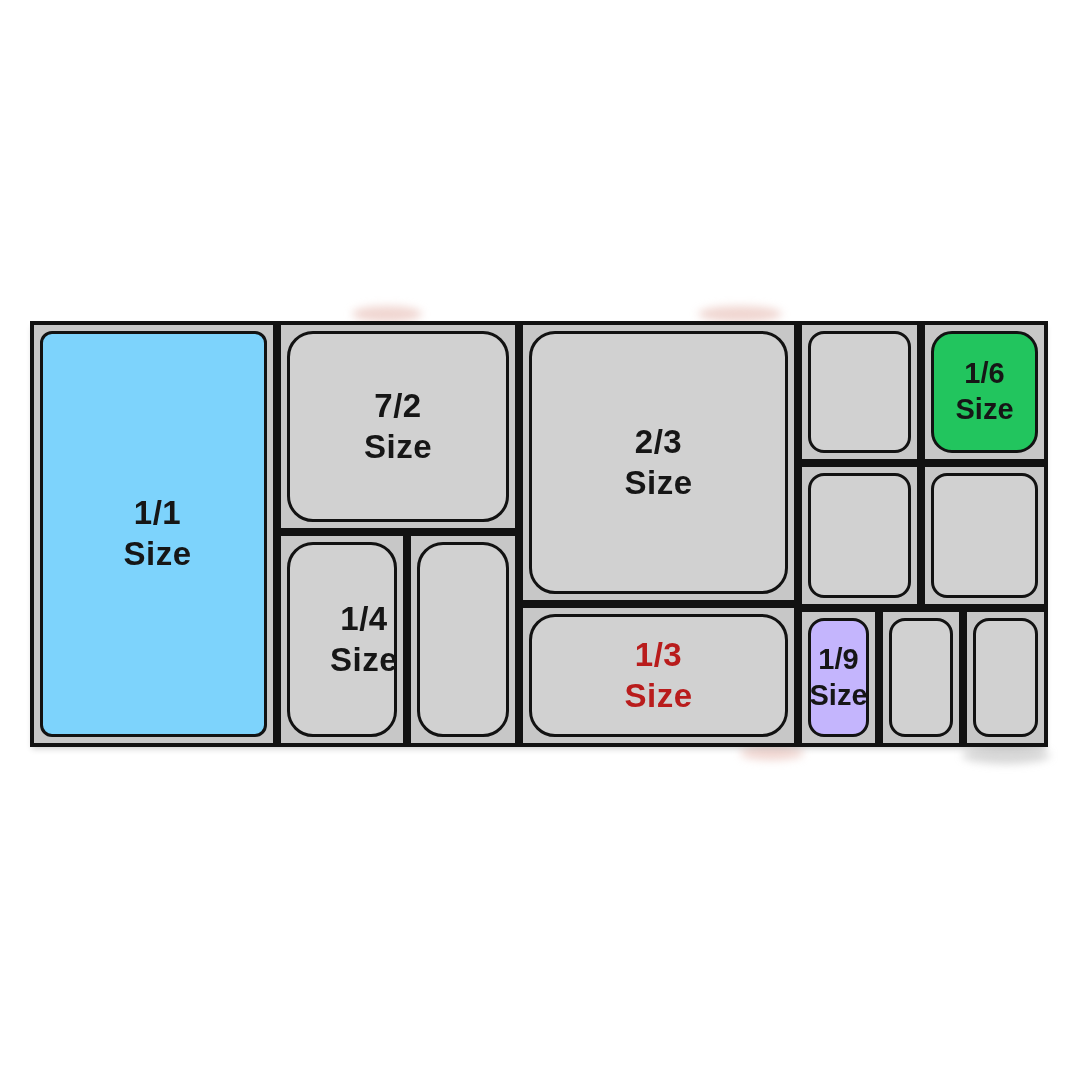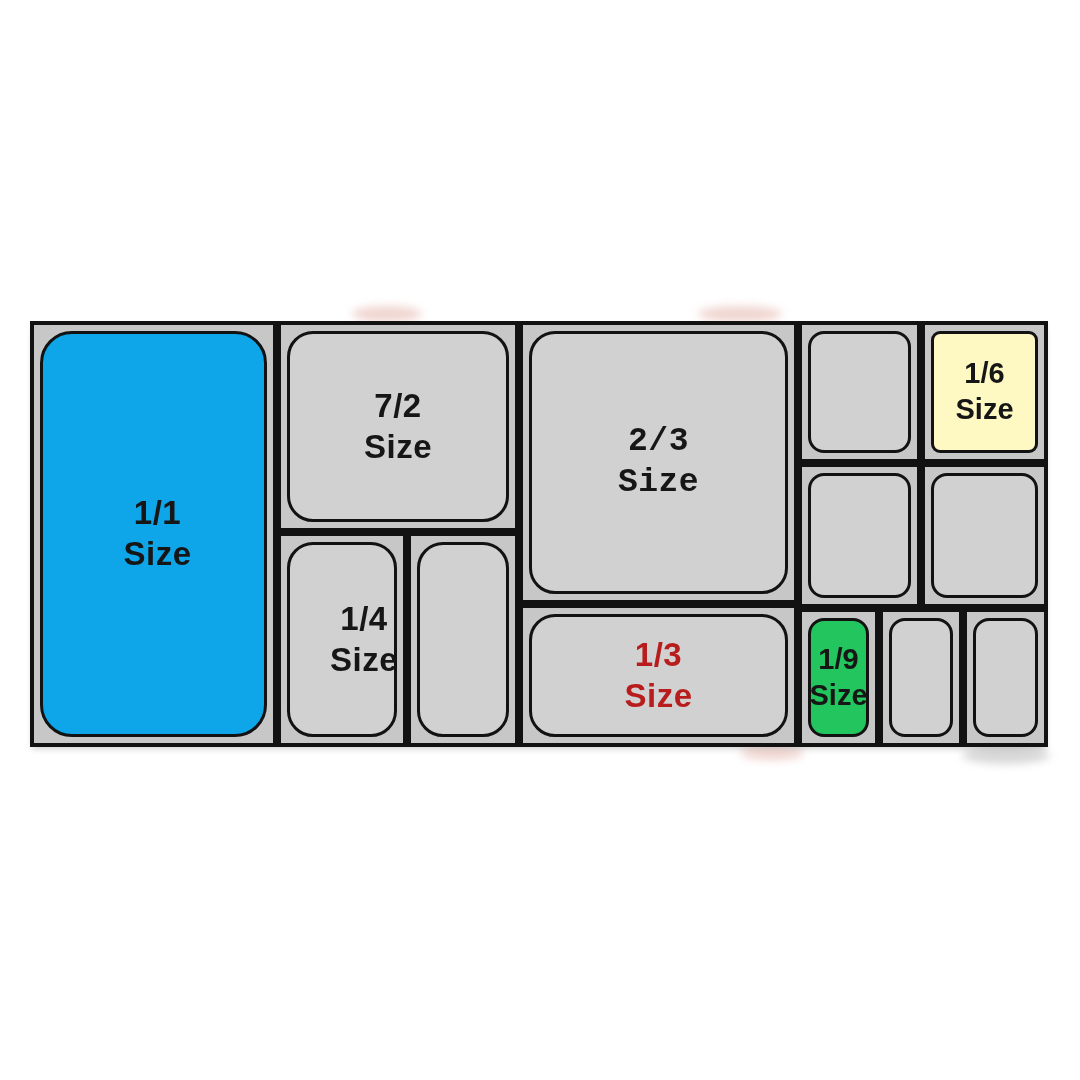--- a/index.html
+++ b/index.html
@@ -63,21 +63,21 @@
 </head>
 <body>
 
 <div class="stage">
   <div class="smudge pink" style="left:352px; top:306px; width:70px; height:16px;"></div>
   <div class="smudge pink" style="left:698px; top:306px; width:84px; height:16px;"></div>
   <div class="smudge pink" style="left:740px; top:746px; width:64px; height:14px;"></div>
   <div class="smudge gray" style="left:962px; top:746px; width:88px; height:18px;"></div>
   <div class="frame" id="frame" style="left: 30px; top: 321px; width: 1018px; height: 426px; background: rgb(18, 18, 18);">
       <div class="cell" style="left: 4px; top: 4px; width: 239px; height: 418px; background: rgb(199, 199, 199);">
-        <div class="pan" style="background: #0ea5e9; border-color: rgb(18, 18, 18); border-radius: 32px; padding-left: 8px;">
+        <div class="pan" style="background: #7dd3fc; border-color: rgb(18, 18, 18); border-radius: 12px; padding-left: 8px;">
           <div class="pan-label" style="color: rgb(22, 22, 22);">
             <span>1/1</span>
             <span>Size</span>
           </div>
         </div>
       </div>
       <div class="cell" style="left: 251px; top: 4px; width: 234px; height: 203px; background: rgb(199, 199, 199);">
         <div class="pan" style="background: rgb(209, 209, 209); border-color: rgb(18, 18, 18); border-radius: 26px;">
           <div class="pan-label" style="color: rgb(22, 22, 22);">
             <span>7/2</span>
@@ -90,54 +90,54 @@
           <div class="pan-label" style="color: rgb(22, 22, 22);">
             <span>1/4</span>
             <span>Size</span>
           </div>
         </div>
       </div>
       <div class="cell" style="left: 381px; top: 215px; width: 104px; height: 207px; background: rgb(199, 199, 199);">
         <div class="pan" style="background: rgb(209, 209, 209); border-color: rgb(18, 18, 18); border-radius: 26px;"></div>
       </div>
       <div class="cell" style="left: 493px; top: 4px; width: 271px; height: 275px; background: rgb(199, 199, 199);">
-        <div class="pan" style="background: rgb(209, 209, 209); border-color: rgb(18, 18, 18); border-radius: 26px; font-family: Liberation Mono, monospace;">
+        <div class="pan" style="background: rgb(209, 209, 209); border-color: rgb(18, 18, 18); border-radius: 26px;">
           <div class="pan-label" style="color: rgb(22, 22, 22);">
             <span>2/3</span>
             <span>Size</span>
           </div>
         </div>
       </div>
       <div class="cell" style="left: 493px; top: 287px; width: 271px; height: 135px; background: rgb(199, 199, 199);">
         <div class="pan" style="background: rgb(209, 209, 209); border-color: rgb(18, 18, 18); border-radius: 26px;">
           <div class="pan-label" style="color: #b91c1c;">
             <span>1/3</span>
             <span>Size</span>
           </div>
         </div>
       </div>
       <div class="cell small" style="left: 772px; top: 4px; width: 115px; height: 134px; background: rgb(199, 199, 199);">
         <div class="pan" style="background: rgb(209, 209, 209); border-color: rgb(18, 18, 18); border-radius: 16px;"></div>
       </div>
       <div class="cell small" style="left: 895px; top: 4px; width: 119px; height: 134px; background: rgb(199, 199, 199);">
-        <div class="pan" style="background: #fef9c3; border-color: rgb(18, 18, 18); border-radius: 9px;">
+        <div class="pan" style="background: #22c55e; border-color: rgb(18, 18, 18); border-radius: 21px;">
           <div class="pan-label" style="color: rgb(22, 22, 22);">
             <span>1/6</span>
             <span>Size</span>
           </div>
         </div>
       </div>
       <div class="cell small" style="left: 772px; top: 146px; width: 115px; height: 137px; background: rgb(199, 199, 199);">
         <div class="pan" style="background: rgb(209, 209, 209); border-color: rgb(18, 18, 18); border-radius: 16px;"></div>
       </div>
       <div class="cell small" style="left: 895px; top: 146px; width: 119px; height: 137px; background: rgb(199, 199, 199);">
         <div class="pan" style="background: rgb(209, 209, 209); border-color: rgb(18, 18, 18); border-radius: 16px;"></div>
       </div>
       <div class="cell small" style="left: 772px; top: 291px; width: 73px; height: 131px; background: rgb(199, 199, 199);">
-        <div class="pan" style="background: #22c55e; border-color: rgb(18, 18, 18); border-radius: 16px;">
+        <div class="pan" style="background: #c4b5fd; border-color: rgb(18, 18, 18); border-radius: 16px;">
           <div class="pan-label" style="color: rgb(22, 22, 22);">
             <span>1/9</span>
             <span>Size</span>
           </div>
         </div>
       </div>
       <div class="cell small" style="left: 853px; top: 291px; width: 76px; height: 131px; background: rgb(199, 199, 199);">
         <div class="pan" style="background: rgb(209, 209, 209); border-color: rgb(18, 18, 18); border-radius: 16px;"></div>
       </div>
       <div class="cell small" style="left: 937px; top: 291px; width: 77px; height: 131px; background: rgb(199, 199, 199);">

